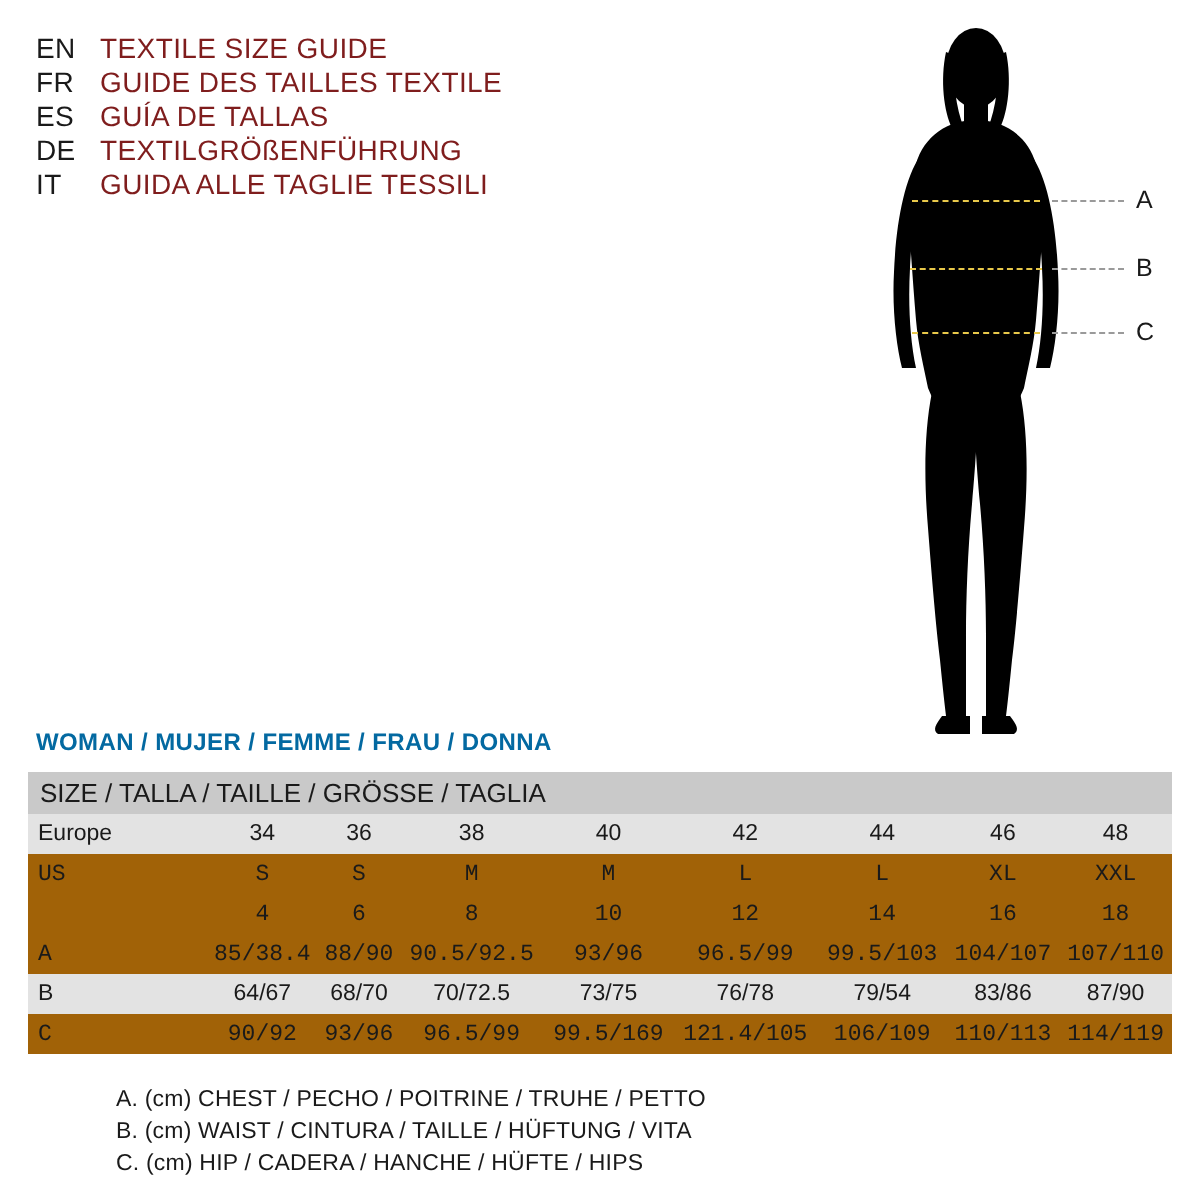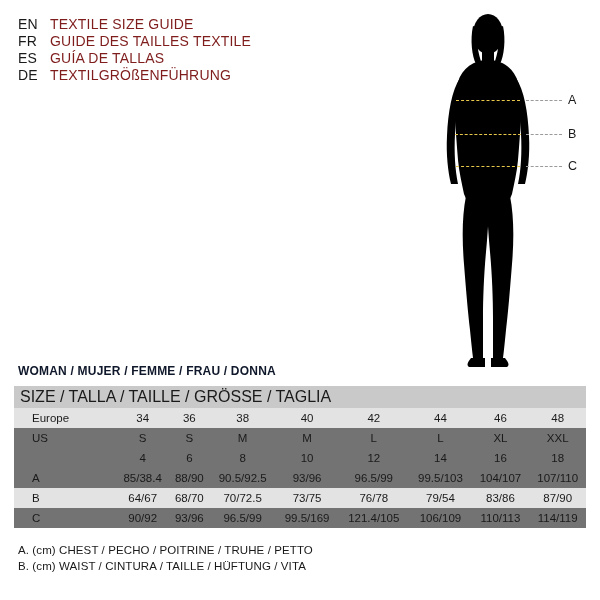--- a/index.html
+++ b/index.html
@@ -74,69 +74,71 @@
   }
 
   
   .woman-title {
     position: absolute;
     top: 364px;
     left: 18px;
     font-size: 12px;
     font-weight: bold;
     letter-spacing: 0.2px;
-    color: #0f172a;
+    color: #0369a1;
   }
   table.size-table {
     position: absolute;
     top: 386px;
     left: 14px;
     width: 572px;
     border-collapse: collapse;
     font-size: 11.5px;
     color: #1a1a1a;
   }
   table.size-table td {
     padding: 2px 0 2px 0;
     height: 16px;
     text-align: center;
     font-family: "Liberation Sans", sans-serif;
   }
   table.size-table td.rowlabel {
     text-align: left;
-    padding-left: 18px;
+    padding-left: 5px;
     width: 84px;
   }
   tr.header-row td {
     background: #c9c9c9;
-    font-size: 16px;
+    font-size: 13px;
     text-align: left;
     padding-left: 6px;
     height: 17px;
   }
   tr.shade td {
     background: #e3e3e3;
     text-align: center;
   }
   tr.plain td {
-    background: #737373;
+    background: #a16207;
+    font-family: Liberation Mono, monospace;
   }
 
   
   .legend {
     position: absolute;
     left: 18px;
     top: 542px;
     width: 560px;
   }
   .legend-row {
     font-size: 11.5px;
     line-height: 16px;
     letter-spacing: 0.1px;
     color: #1a1a1a;
+    margin-left: 40px;
   }
 </style>
 </head>
 <body>
 
 <div class="page">
 
   <div class="langs">
     <div class="lang-row">
       <span class="lang-code">EN</span>
@@ -146,20 +148,24 @@
       <span class="lang-code">FR</span>
       <span class="lang-text">GUIDE DES TAILLES TEXTILE</span>
     </div>
     <div class="lang-row">
       <span class="lang-code">ES</span>
       <span class="lang-text">GUÍA DE TALLAS</span>
     </div>
     <div class="lang-row">
       <span class="lang-code">DE</span>
       <span class="lang-text">TEXTILGRÖßENFÜHRUNG</span>
+    </div>
+    <div class="lang-row">
+      <span class="lang-code">IT</span>
+      <span class="lang-text">GUIDA ALLE TAGLIE TESSILI</span>
     </div>
   </div>
 
   <div class="figure-wrap">
     <svg class="figure-svg" width="190" height="365" viewBox="0 0 190 365">
       <g fill="#000000">
 
         <ellipse cx="88" cy="26" rx="15" ry="20"></ellipse>
 
         <rect x="82" y="42" width="12" height="14"></rect>
@@ -297,15 +303,16 @@
         <td>106/109</td>
         <td>110/113</td>
         <td>114/119</td>
       </tr>
     </tbody>
   </table>
 
   <div class="legend">
     <div class="legend-row">A. (cm) CHEST / PECHO / POITRINE / TRUHE / PETTO</div>
     <div class="legend-row">B. (cm) WAIST / CINTURA / TAILLE / HÜFTUNG / VITA</div>
+    <div class="legend-row">C. (cm) HIP / CADERA / HANCHE / HÜFTE / HIPS</div>
   </div>
 
 </div>
 
 </body></html>

